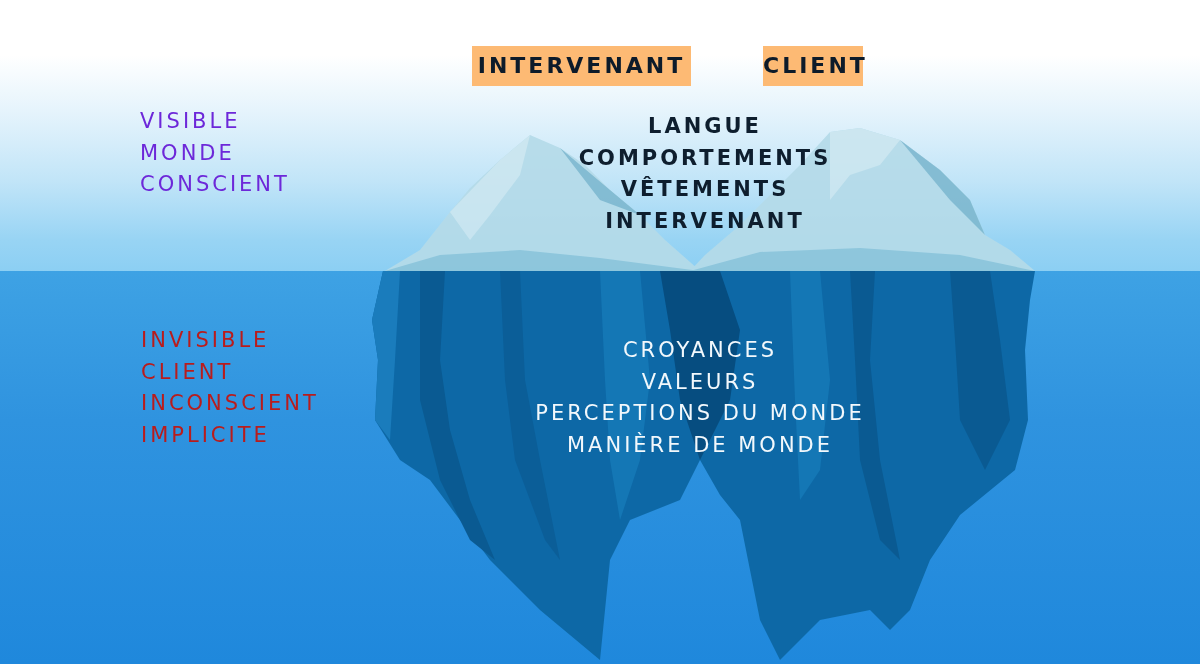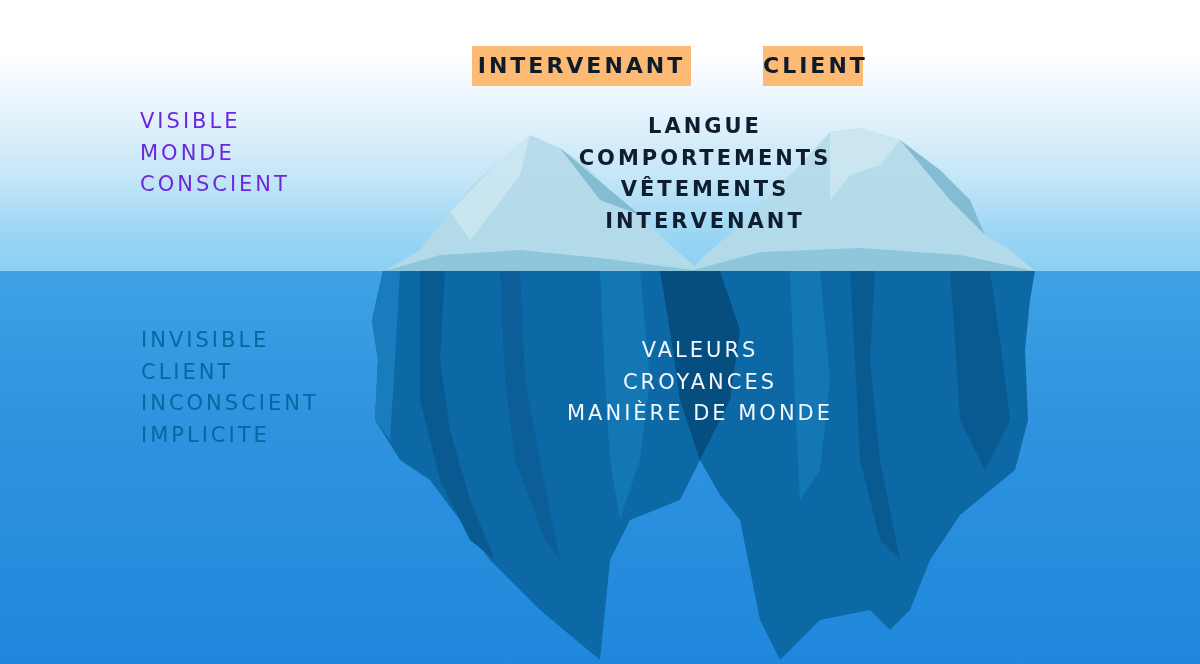--- a/index.html
+++ b/index.html
@@ -9,21 +9,21 @@
   .sea { position: absolute; left: 0; top: 271px; width: 1200px; height: 393px;
          background: linear-gradient(to bottom, #3ea2e4 0px, #2f93df 150px, #1f88dc 393px); }
   .iceberg { position: absolute; left: 0; top: 0; width: 1200px; height: 664px; }
   .tag { position: absolute; top: 46px; height: 40px; background: #fdba74; color: #0d1b2a;
          font-weight: bold; font-size: 22px; letter-spacing: 3px; line-height: 40px; text-align: center; }
   .tag-intervenant { left: 472px; width: 219px; }
   .tag-client { left: 763px; width: 100px; text-align: right; }
   .col { position: absolute; font-size: 21px; letter-spacing: 3px; line-height: 31.5px; }
   .col div { white-space: nowrap; }
   .left-top { left: 140px; top: 106px; color: #6d28d9; }
-  .left-bottom { left: 141px; top: 325px; color: #0369a1; }
+  .left-bottom { left: 141px; top: 325px; color: #b91c1c; }
   .center-top { left: 520px; width: 370px; top: 111px; text-align: center; color: #0e1e2e; font-weight: bold; }
   .center-bottom { left: 500px; width: 400px; top: 335px; text-align: center; color: #f2f8fc; }
 </style>
 </head>
 <body>
 
 <div class="sky"></div>
 <div class="sea"></div>
 
 <svg class="iceberg" viewBox="0 0 1200 664" xmlns="http://www.w3.org/2000/svg">
@@ -69,16 +69,17 @@
 </div>
 
 <div class="col left-bottom">
   <div>INVISIBLE</div>
   <div>CLIENT</div>
   <div>INCONSCIENT</div>
   <div>IMPLICITE</div>
 </div>
 
 <div class="col center-bottom">
+  <div>CROYANCES</div>
   <div>VALEURS</div>
-  <div>CROYANCES</div>
+  <div>PERCEPTIONS DU MONDE</div>
   <div>MANIÈRE DE MONDE</div>
 </div>
 
 </body></html>

